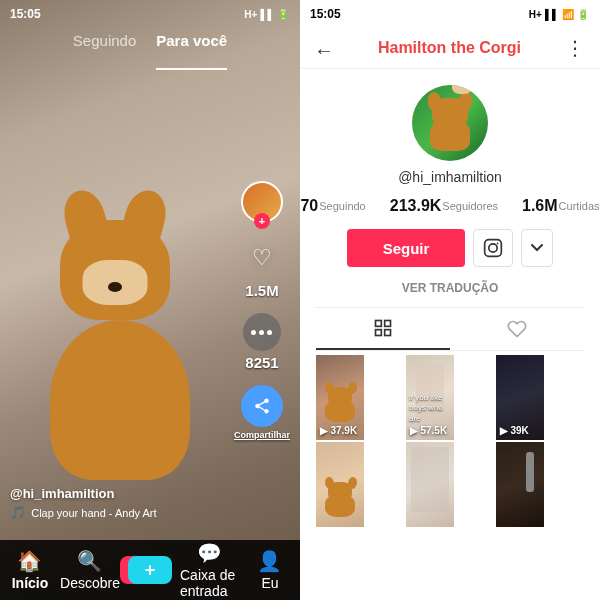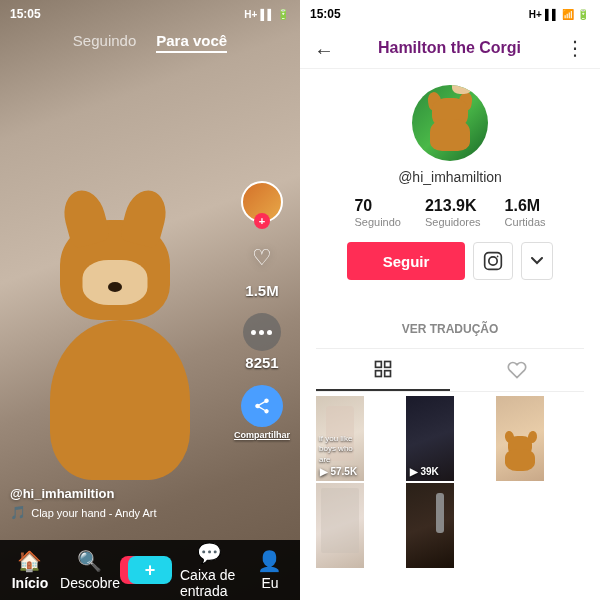--- a/index.html
+++ b/index.html
@@ -141,21 +141,21 @@
       color: rgba(255,255,255,0.7);
       font-size: 15px;
       font-weight: 500;
       cursor: pointer;
     }
 
     .nav-tab.active {
       color: white;
       font-weight: 700;
       border-bottom: 2px solid white;
-      padding-bottom: 2px;
+      padding-bottom: 19px;
     }
 
     
     .right-actions {
       position: absolute;
       right: 10px;
       bottom: 160px;
       display: flex;
       flex-direction: column;
       align-items: center;
@@ -371,21 +371,21 @@
 
     .back-btn {
       font-size: 20px;
       color: #333;
       cursor: pointer;
     }
 
     .profile-title {
       font-size: 16px;
       font-weight: 700;
-      color: #701a75;
+      color: #ef4444;
     }
 
     .more-btn {
       font-size: 20px;
       color: #333;
       letter-spacing: 1px;
     }
 
     
     .profile-content {
@@ -473,22 +473,21 @@
     }
 
     .stats-row {
       display: flex;
       gap: 24px;
       margin-bottom: 14px;
     }
 
     .stat-item {
       display: flex;
-      flex-direction: column;
-      align-items: flex-start;
+      align-items: center;
       gap: 1px;
     }
 
     .stat-value {
       font-size: 16px;
       font-weight: 700;
       color: #111;
     }
 
     .stat-label {
@@ -544,21 +543,20 @@
       line-height: 1.5;
       margin-bottom: 4px;
     }
 
     .translate-link {
       color: #888;
       font-size: 12px;
       font-weight: 600;
       cursor: pointer;
       margin-bottom: 12px;
-      margin-top: 28px;
     }
 
     
     .content-tabs {
       display: flex;
       width: 100%;
       border-top: 1px solid #eee;
       border-bottom: 1px solid #eee;
       margin-bottom: 4px;
     }
@@ -849,20 +847,31 @@
       </div>
       <div class="content-tab">
         <svg width="20" height="20" viewBox="0 0 24 24" fill="none" stroke="#aaa" stroke-width="2">
           <path d="M20.84 4.61a5.5 5.5 0 0 0-7.78 0L12 5.67l-1.06-1.06a5.5 5.5 0 0 0-7.78 7.78l1.06 1.06L12 21.23l7.78-7.78 1.06-1.06a5.5 5.5 0 0 0 0-7.78z"></path>
         </svg>
       </div>
     </div>
 
     <div class="video-grid">
 
+      <div class="video-thumb thumb-1">
+        <div class="corgi-in-thumb">
+          <div class="ct-ear-l"></div>
+          <div class="ct-ear-r"></div>
+          <div class="ct-head"></div>
+          <div class="ct-body"></div>
+        </div>
+        <div class="thumb-views">
+          <span>▶ 37.9K</span>
+        </div>
+      </div>
 
       <div class="video-thumb thumb-2">
         <div style="position:absolute;top:10px;left:10px;right:10px;bottom:20px;background:rgba(220,200,185,0.5);border-radius:4px;"></div>
         <div class="thumb-views">
           <span>▶ 57.5K</span>
         </div>
         <div class="thumb-caption">if you like boys who are</div>
       </div>
 
       <div class="video-thumb thumb-3">

